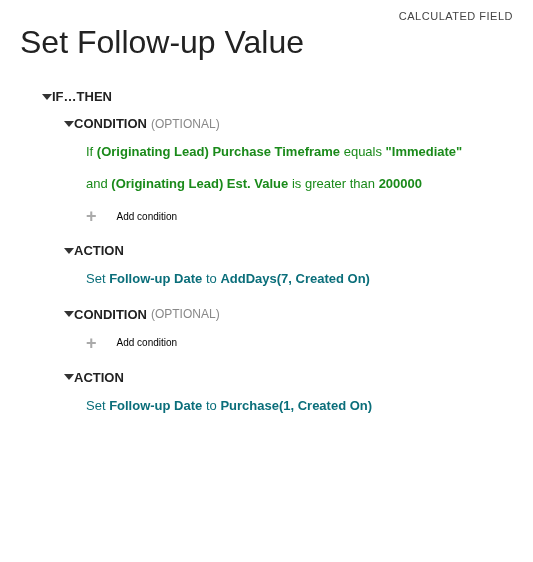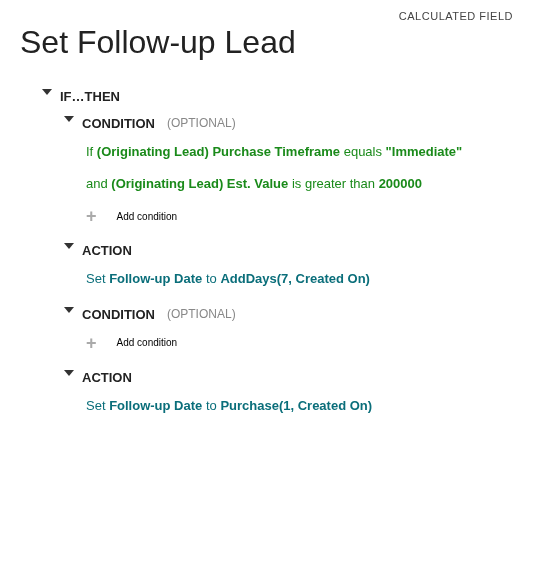--- a/index.html
+++ b/index.html
@@ -23,21 +23,21 @@
   font-weight: 300;
   color: #222;
   margin-top: 2px;
   margin-bottom: 28px;
 }
 .block {
   margin-bottom: 18px;
 }
 .section-row {
   display: flex;
-  gap: 8px;
+  align-items: center;
   margin-bottom: 12px;
 }
 .caret {
   width: 0;
   height: 0;
   border-left: 5px solid transparent;
   border-right: 5px solid transparent;
   border-top: 6px solid #333;
   transform: rotate(0deg);
   flex-shrink: 0;
@@ -77,21 +77,21 @@
 }
 .add-text {
   font-size: 10px;
   color: #000000;
 }
 </style>
 </head>
 <body>
 
 <div class="header-label">CALCULATED FIELD</div>
-<div class="page-title">Set Follow-up Lead</div>
+<div class="page-title">Set Follow-up Value</div>
 
 <div class="block indent-1">
   <div class="section-row">
     <span class="caret"></span>
     <span class="section-label">IF…THEN</span>
   </div>
 
   <div class="indent-1">
     <div class="section-row">
       <span class="caret"></span>

